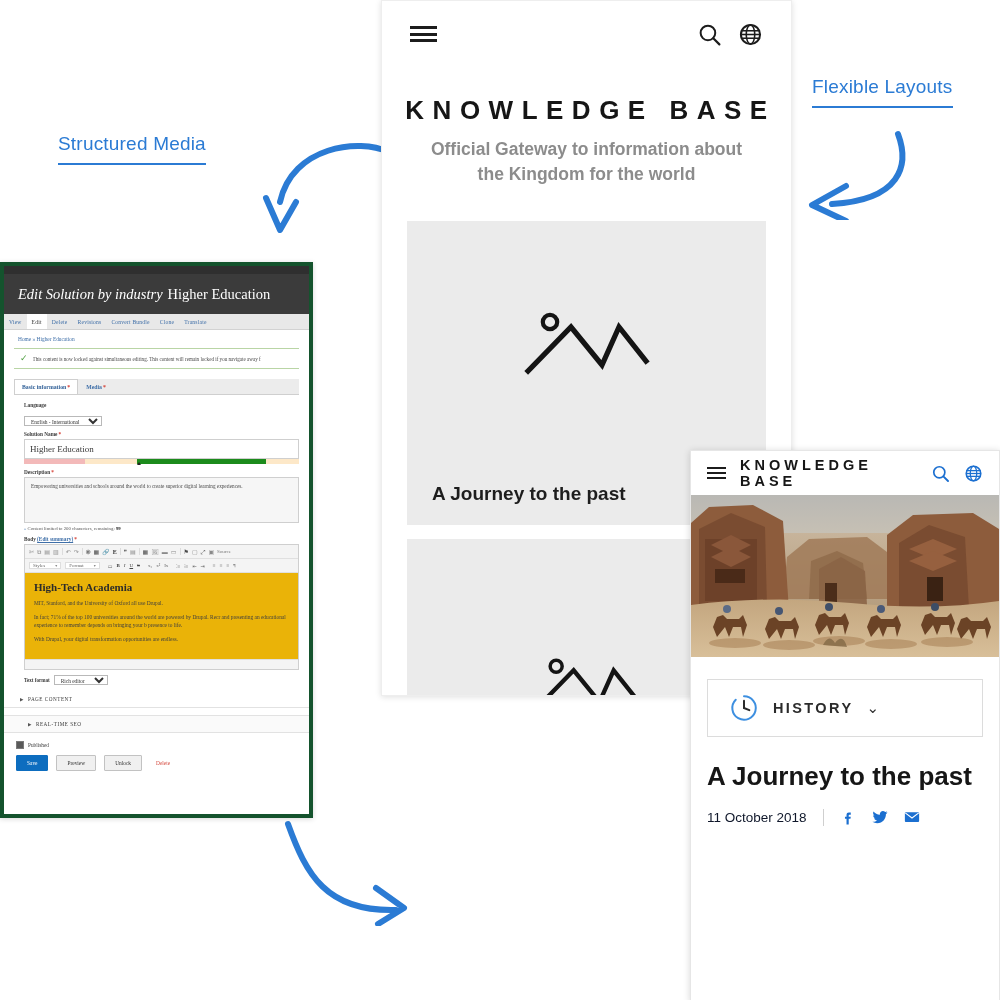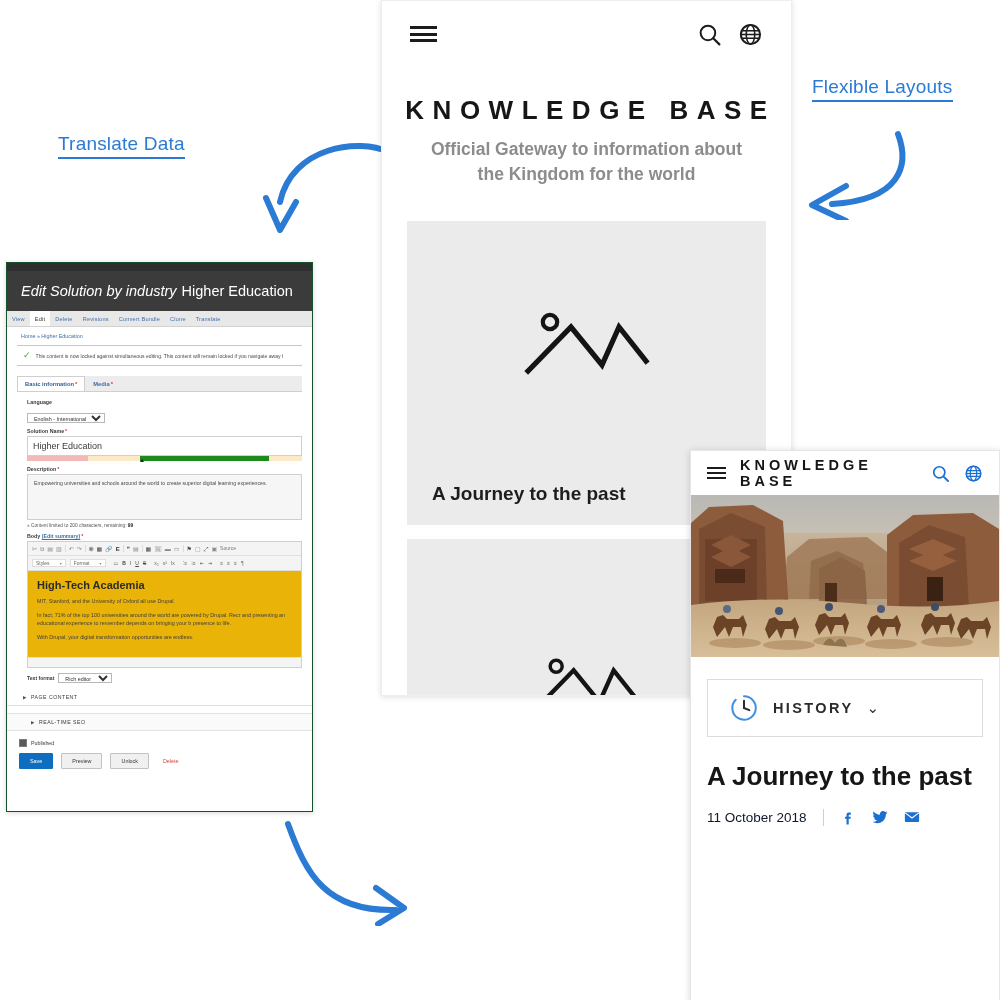--- a/index.html
+++ b/index.html
@@ -7,33 +7,34 @@
   body{
     width:1000px;height:1000px;position:relative;overflow:hidden;
     background:#ffffff;
     font-family:"Liberation Sans","DejaVu Sans",sans-serif;
     -webkit-font-smoothing:antialiased;
   }
   .stage{position:absolute;left:0;top:0;width:1000px;height:1000px;}
 
   
   .annot{position:absolute;color:#2b7bd4;font-size:19px;letter-spacing:.2px;white-space:nowrap;}
-  .annot .txt{display:block;padding-bottom:2px;}
+  .annot .txt{display:block;padding-bottom:8px;}
   .annot .rule{display:block;height:2px;background:#2b7bd4;width:100%;}
   #annot-structured{left:58px;top:133px;}
   #annot-flexible{left:812px;top:76px;}
   #annot-easy{left:132px;top:898px;}
   .arrow{position:absolute;}
 
   
   #drupal-panel{
-    position:absolute;left:6px;top:262px;width:305px;height:548px;
-    background:#ffffff;border:1px solid #14532d;
+    position:absolute;left:0;top:262px;width:305px;height:548px;
+    background:#ffffff;border:4px solid #14532d;
     box-shadow:0 1px 5px rgba(0,0,0,.16);
     overflow:hidden;
+    font-family:Liberation Serif, serif;
   }
   #drupal-topbar{height:8px;background:#2f2f2f;}
   #drupal-titlebar{
     background:#3b3b3b;color:#ffffff;height:40px;
     display:flex;align-items:center;padding:0 14px;box-sizing:border-box;
   }
   #drupal-titlebar .t-em{font-style:italic;font-size:14.5px;font-weight:400;}
   #drupal-titlebar .t-strong{font-size:14.5px;margin-left:5px;font-weight:400;}
   #drupal-tabs{
     display:flex;background:#e8e8e8;border-bottom:1px solid #d2d2d2;height:15px;
@@ -175,21 +176,21 @@
   #right-meta .divider{width:1px;height:17px;background:#cfcfcf;margin:0 3px;}
   .social{display:flex;align-items:center;gap:14px;}
   #right-body{font-size:14.5px;line-height:1.72;color:#4f4f4f;margin:18px 16px 0;}
 </style>
 </head>
 <body>
 
 <div class="stage">
 
   <div class="annot" id="annot-structured">
-    <span class="txt">Translate Data</span>
+    <span class="txt">Structured Media</span>
     <span class="rule"></span>
   </div>
   <svg class="arrow" style="left:230px;top:140px;" width="165" height="115">
     <path d="M158 12 C 130 -2, 62 6, 50 62" stroke="#2b7bd4" stroke-width="6" fill="none" stroke-linecap="round"></path>
     <path d="M36 58 L50 90 L66 62" stroke="#2b7bd4" stroke-width="6" fill="none" stroke-linecap="round" stroke-linejoin="round"></path>
   </svg>
 
   <div class="annot" id="annot-flexible">
     <span class="txt">Flexible Layouts</span>
     <span class="rule"></span>

